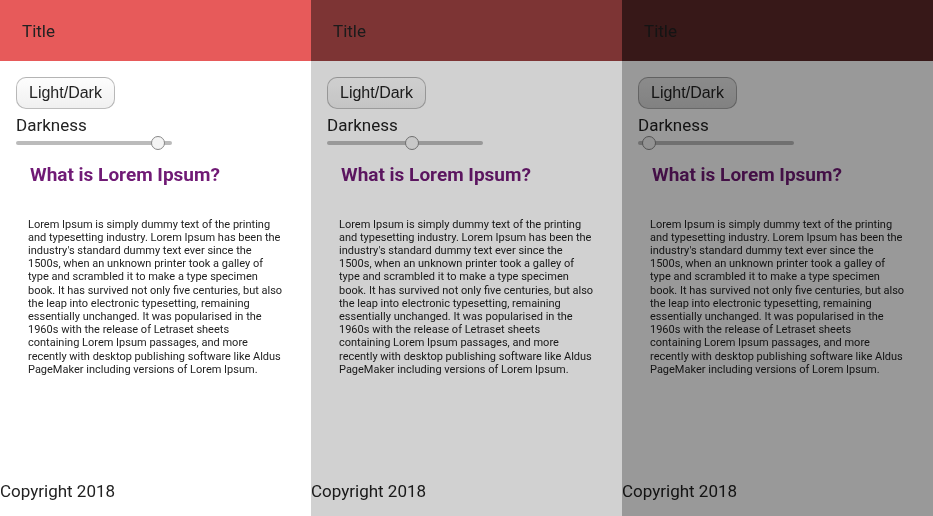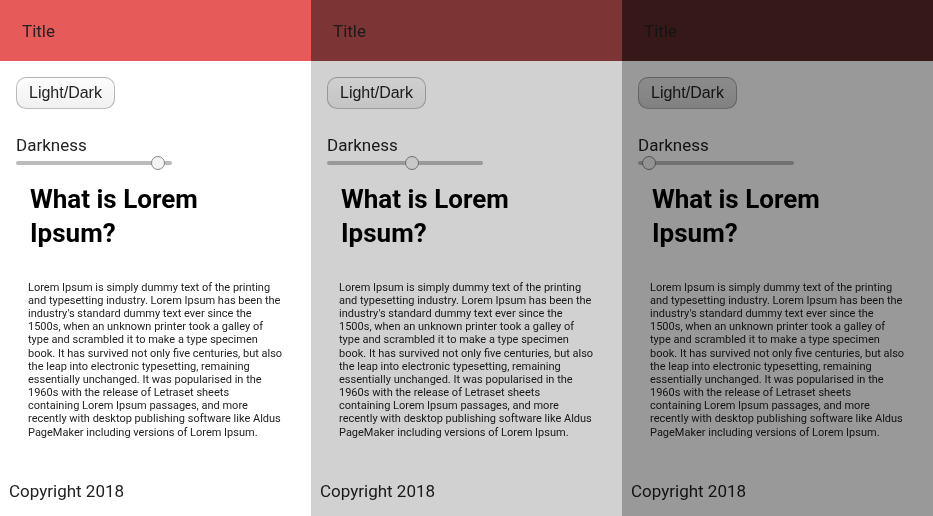--- a/index.html
+++ b/index.html
@@ -46,21 +46,21 @@
       border: 1px solid rgba(0,0,0,0.25);
       border-radius: 10px;
       background: linear-gradient(#fdfdfd, #f0f0f0);
       color: #222;
       cursor: pointer;
       margin-bottom: 6px;
     }
     .label {
       font-size: 17px;
       color: #222;
-      margin-top: 20px;
+      margin-top: 0;
       margin-bottom: 2px;
     }
     .slider {
       -webkit-appearance: none;
       appearance: none;
       width: 156px;
       height: 4px;
       background: #bbb;
       border-radius: 2px;
       outline: none;
@@ -79,36 +79,36 @@
     }
     .slider::-moz-range-thumb {
       width: 14px;
       height: 14px;
       border-radius: 50%;
       background: #f4f4f4;
       border: 1px solid #888;
       cursor: pointer;
     }
     .heading {
-      font-size: 26px;
+      font-size: 19px;
       font-weight: 700;
-      color: #000000;
+      color: #701a75;
       padding: 0 12px 0 14px;
       line-height: 1.3;
       margin-bottom: 30px;
     }
     .body-text {
       font-size: 11px;
       line-height: 1.2;
       color: #222;
       padding: 0 12px;
     }
     .footer {
       height: 51px;
-      padding: 0 9px;
+      padding: 0 0;
       display: flex;
       align-items: center;
       font-size: 17px;
       color: #222;
     }
 
     
     .col1 .header { background: #e75a5a; }
     .col2 .header { background: #994040; }
     .col3 .header { background: #5c2828; }

